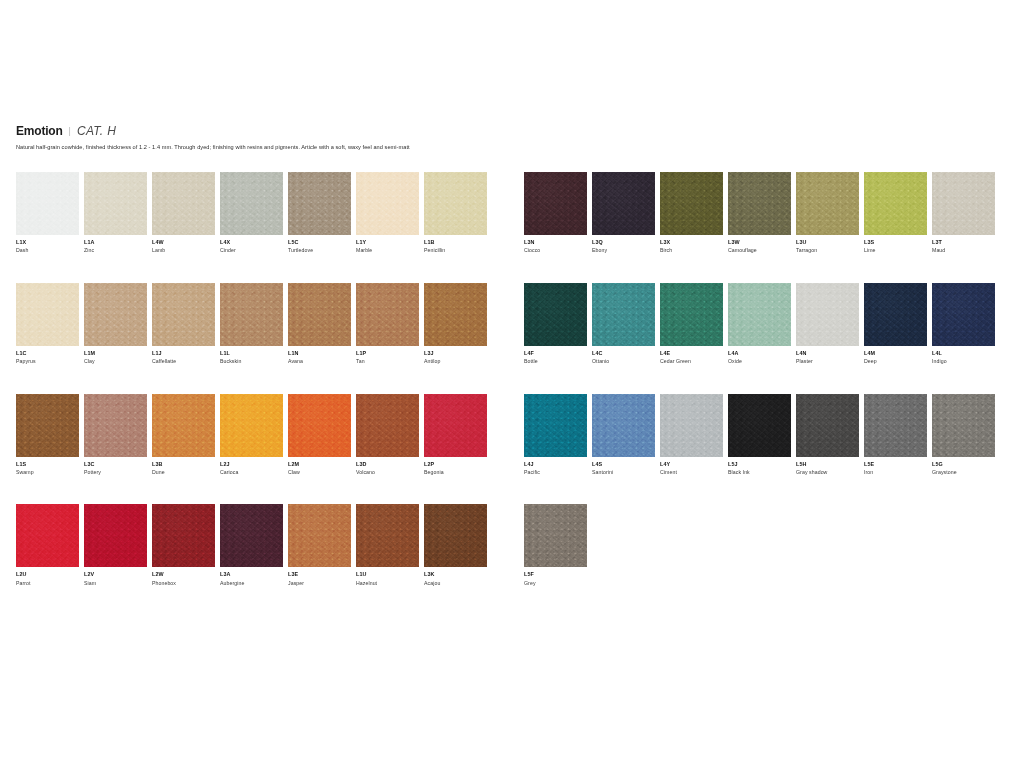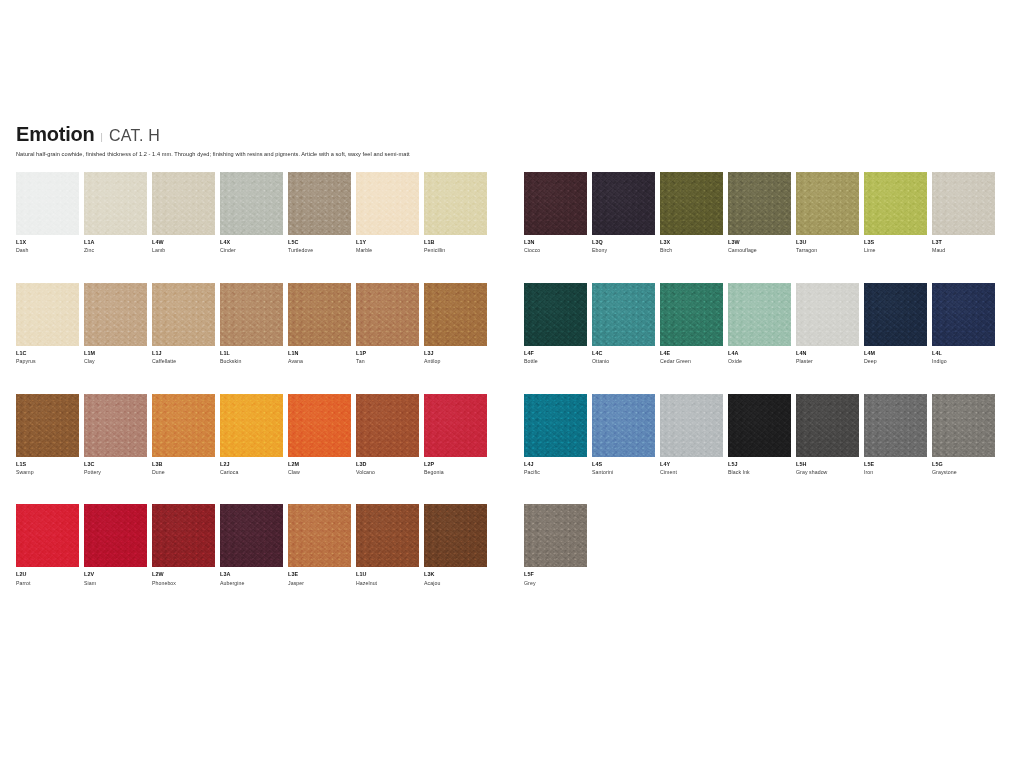--- a/index.html
+++ b/index.html
@@ -29,38 +29,39 @@
     left: 16px;
     top: 124px;
     width: 486px;
   }
   .title-row {
     display: flex;
     align-items: baseline;
     gap: 6px;
   }
   .title {
-    font-size: 20px;
+    font-size: 12px;
     font-weight: bold;
     letter-spacing: -0.2px;
     color: #1c1c1c;
     line-height: 1;
   }
   .cat-sep {
     font-size: 9px;
     color: #b9b9b9;
     font-weight: normal;
     position: relative;
     top: -1px;
   }
   .cat {
-    font-size: 16px;
+    font-size: 12px;
     font-weight: 500;
     letter-spacing: 0.3px;
     color: #4a4a4a;
+    font-style: italic;
   }
   .desc {
     margin-top: 5px;
     font-size: 5.6px;
     line-height: 1.65;
     color: #2e2e2e;
     letter-spacing: 0.06px;
     width: 484px;
   }
 

